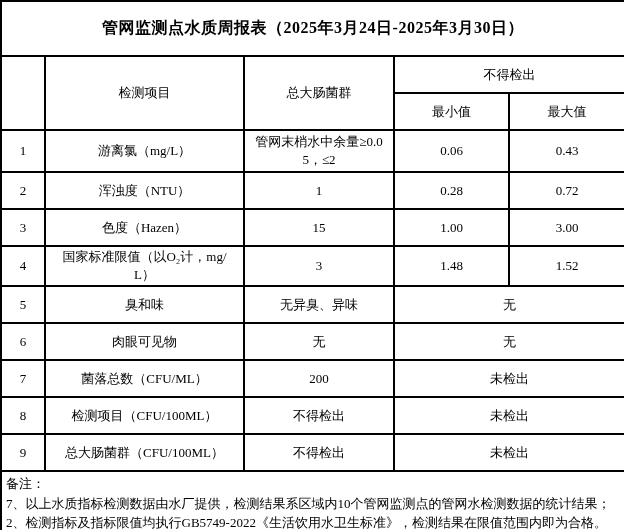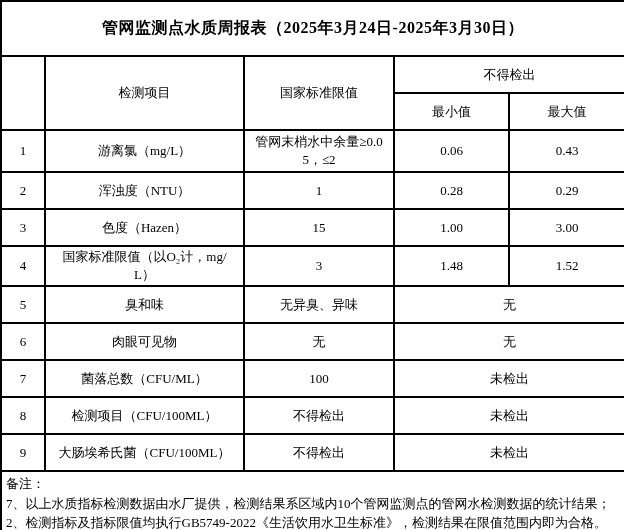--- a/index.html
+++ b/index.html
@@ -63,41 +63,41 @@
     </colgroup>
 
     <tbody>
         <tr class="r-title">
       <td colspan="5">管网监测点水质周报表（2025年3月24日-2025年3月30日）</td>
     </tr>
 
     <tr class="r-h1">
       <td rowspan="2"></td>
       <td rowspan="2">检测项目</td>
-      <td rowspan="2">国家标准限值</td>
+      <td rowspan="2">总大肠菌群</td>
       <td colspan="2">不得检出</td>
     </tr>
     <tr class="r-h2">
       <td>最小值</td>
       <td>最大值</td>
     </tr>
 
     <tr class="r-1">
       <td>1</td>
       <td>游离氯（mg/L）</td>
       <td>管网末梢水中余量≥0.05，≤2</td>
       <td>0.06</td>
       <td>0.43</td>
     </tr>
     <tr class="r-std">
       <td>2</td>
       <td>浑浊度（NTU）</td>
       <td>1</td>
       <td>0.28</td>
-      <td>0.29</td>
+      <td>0.72</td>
     </tr>
     <tr class="r-std">
       <td>3</td>
       <td>色度（Hazen）</td>
       <td>15</td>
       <td>1.00</td>
       <td>3.00</td>
     </tr>
     <tr class="r-std">
       <td>4</td>
@@ -114,32 +114,32 @@
     </tr>
     <tr class="r-std">
       <td>6</td>
       <td>肉眼可见物</td>
       <td>无</td>
       <td colspan="2">无</td>
     </tr>
     <tr class="r-std">
       <td>7</td>
       <td>菌落总数（CFU/ML）</td>
-      <td>100</td>
+      <td>200</td>
       <td colspan="2">未检出</td>
     </tr>
     <tr class="r-std">
       <td>8</td>
       <td>检测项目（CFU/100ML）</td>
       <td>不得检出</td>
       <td colspan="2">未检出</td>
     </tr>
     <tr class="r-std">
       <td>9</td>
-      <td>大肠埃希氏菌（CFU/100ML）</td>
+      <td>总大肠菌群（CFU/100ML）</td>
       <td>不得检出</td>
       <td colspan="2">未检出</td>
     </tr>
 
     <tr class="r-notes">
       <td colspan="5">
         <div>备注：</div>
         <div>7、以上水质指标检测数据由水厂提供，检测结果系区域内10个管网监测点的管网水检测数据的统计结果；</div>
         <div>2、检测指标及指标限值均执行GB5749-2022《生活饮用水卫生标准》，检测结果在限值范围内即为合格。</div>
       </td>

